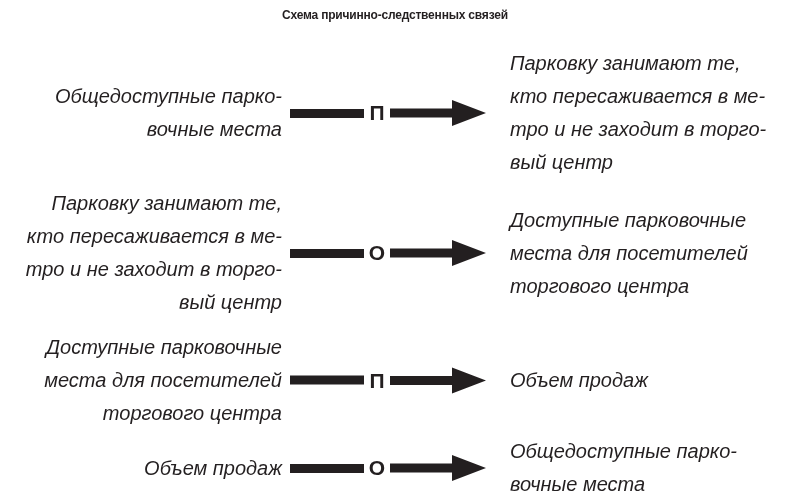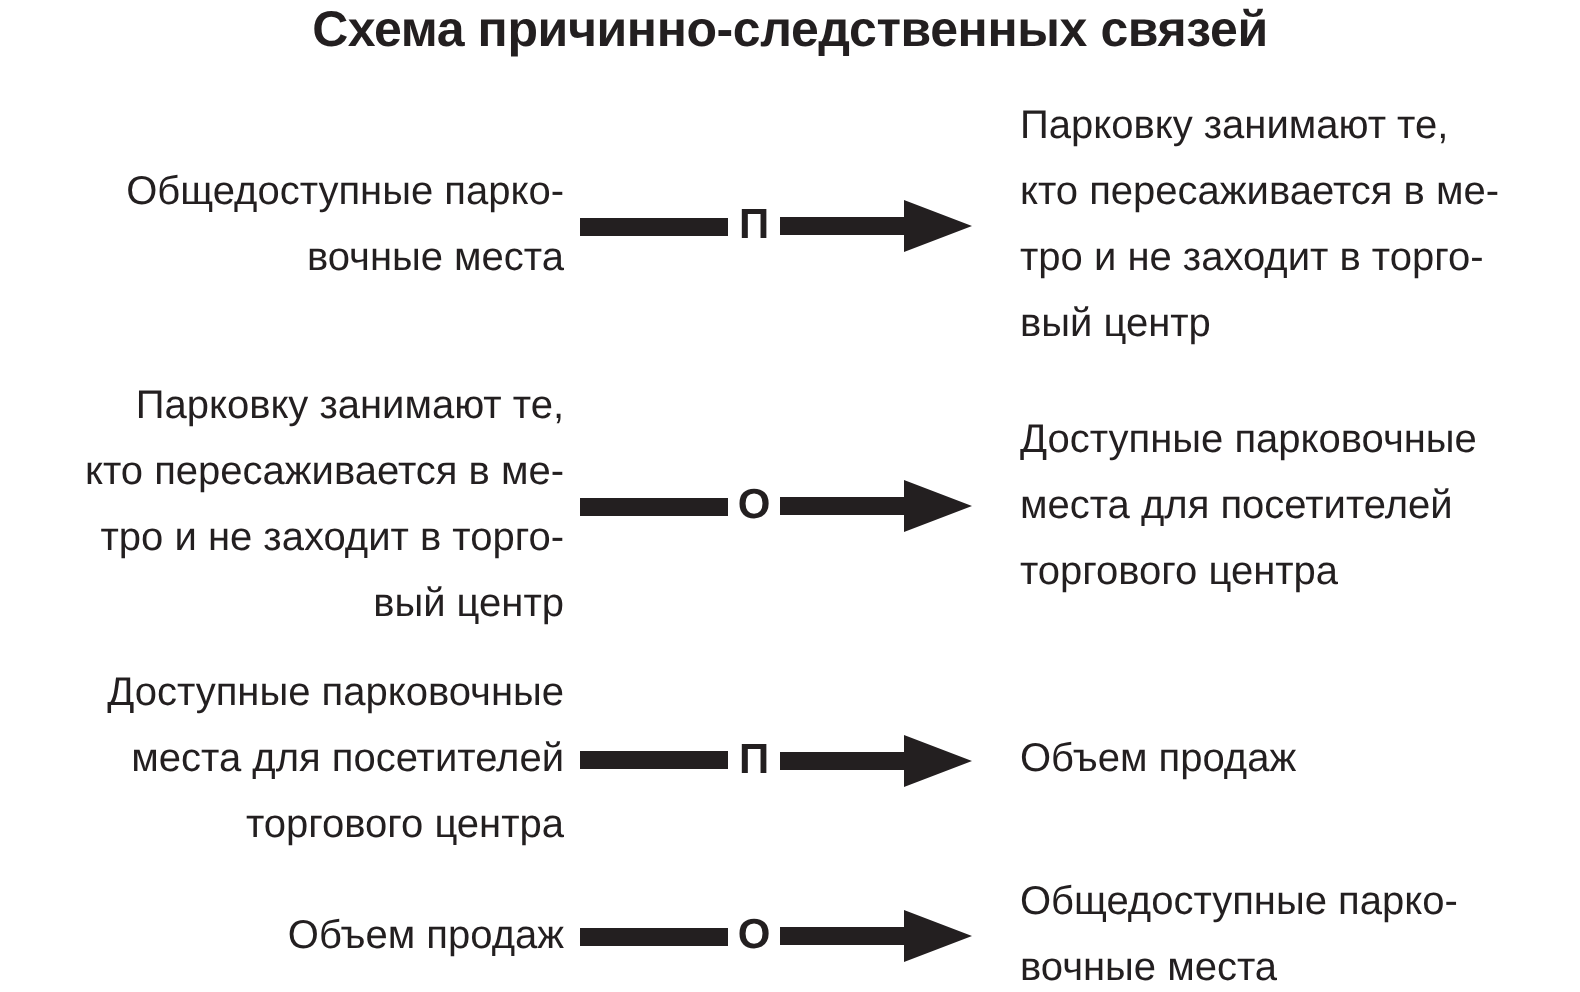--- a/index.html
+++ b/index.html
@@ -24,21 +24,21 @@
     background: #ffffff;
   }
 
   
   .diagram-title {
     position: absolute;
     left: 0;
     top: 3px;
     width: 790px;
     text-align: center;
-    font-size: 25px;
+    font-size: 12px;
     font-weight: bold;
     letter-spacing: -0.2px;
     color: #231f20;
     line-height: 24px;
     white-space: nowrap;
   }
 
   
   .relation-row {
     position: absolute;
@@ -68,20 +68,21 @@
     box-sizing: border-box;
     font-size: 20px;
     line-height: 33px;
     color: #231f20;
   }
 
   .cause-cell .txt-line,
   .effect-cell .txt-line {
     display: block;
     white-space: nowrap;
+    font-style: italic;
   }
 
   
   .connector {
     flex: 0 0 200px;
     width: 200px;
     height: 34px;
     position: relative;
     display: flex;
     flex-direction: row;

